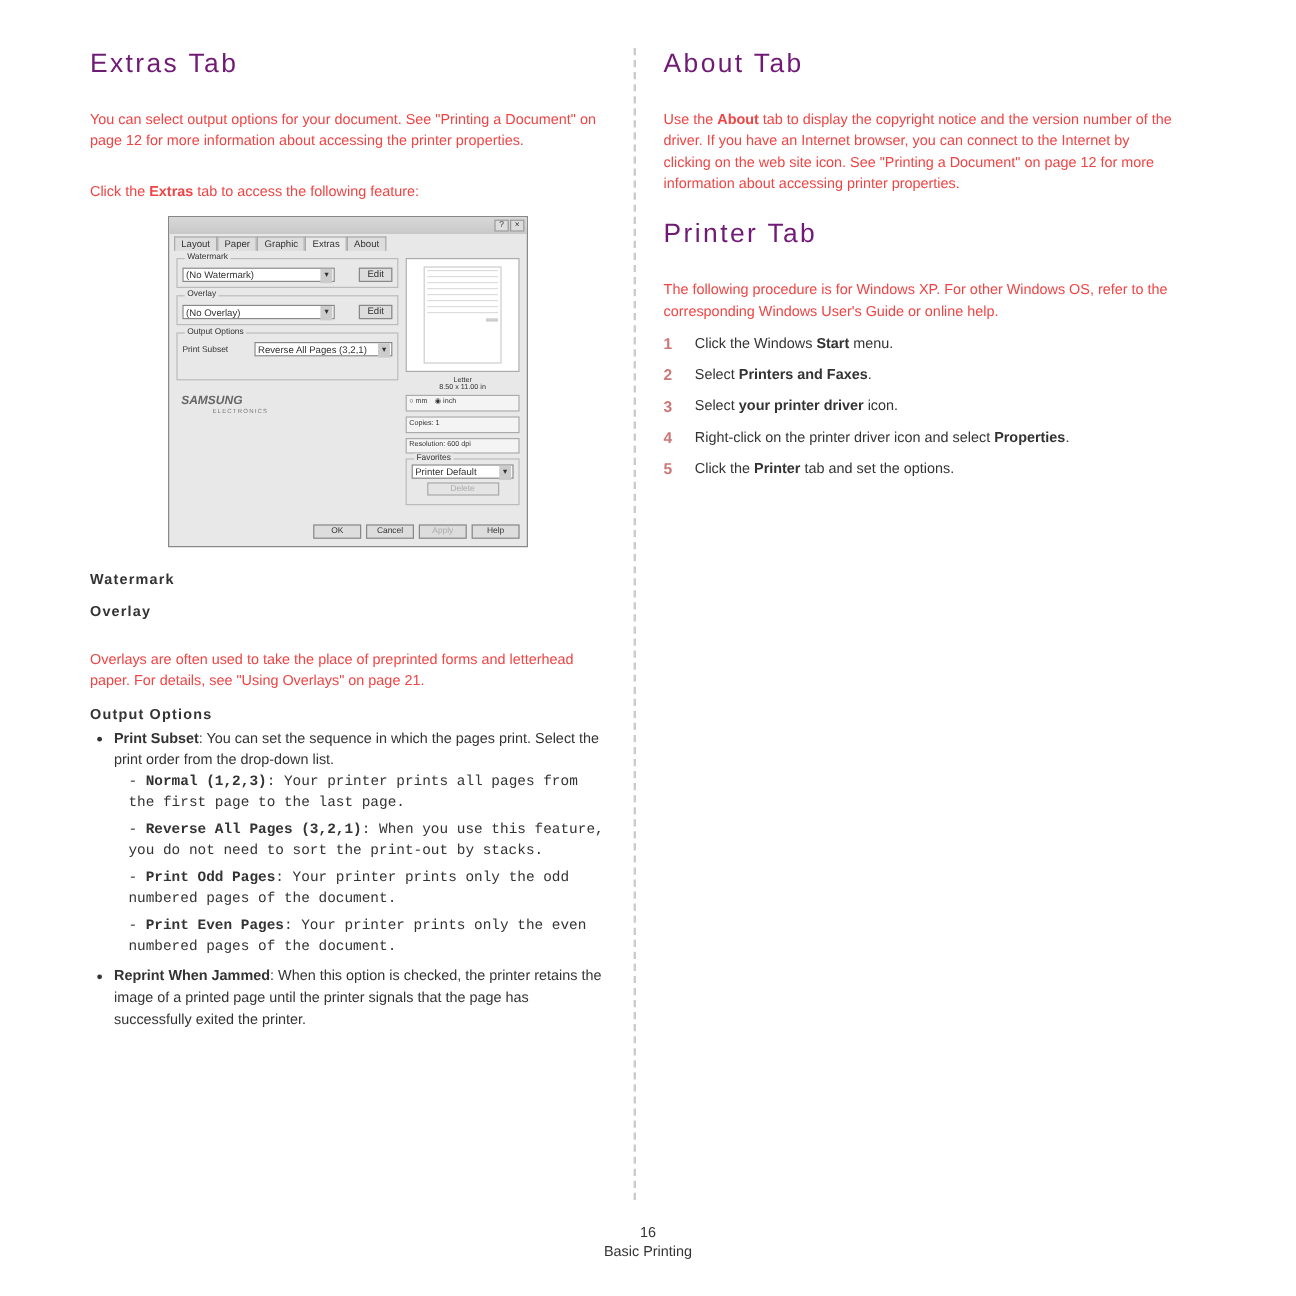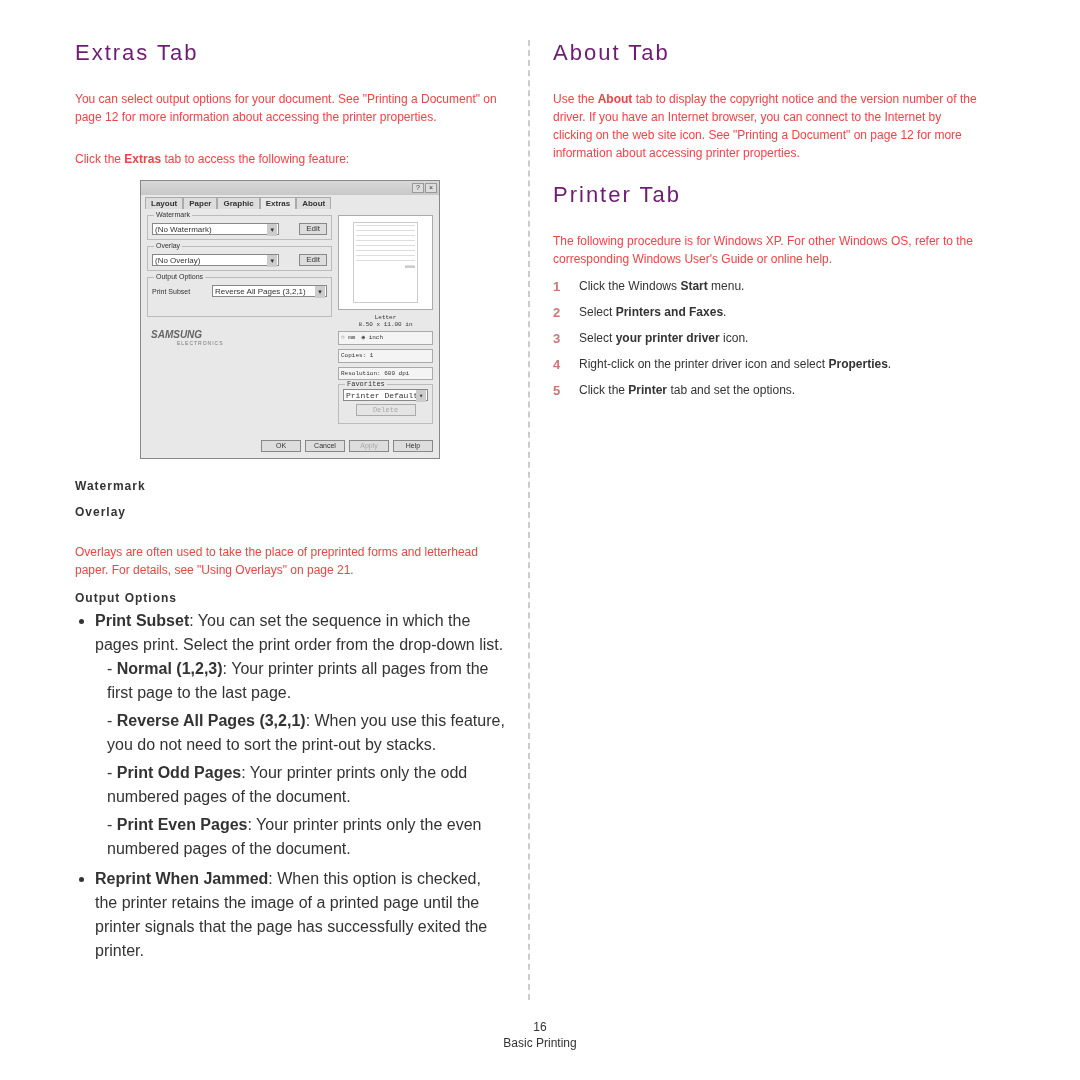--- a/index.html
+++ b/index.html
@@ -3,45 +3,45 @@
 <meta charset="utf-8">
 <style>
   * { box-sizing: border-box; margin: 0; padding: 0; }
   body { font-family: Arial, Helvetica, sans-serif; background: #fff; width: 1080px; height: 1080px; position: relative; color: #333; }
   .page { display: flex; padding: 40px 60px 0 60px; gap: 0; }
   .col { width: 460px; padding: 0 15px; }
   .divider { width: 1px; border-left: 2px dashed #ccc; margin: 0 8px; height: 960px; }
   h2 { font-size: 22px; font-weight: normal; letter-spacing: 2px; margin-bottom: 10px; color: #701a75; font-family: Arial; }
   p { font-size: 12px; line-height: 1.5; margin-bottom: 8px; color: #ef4444; margin-top: 24px; }
   .sub { font-size: 12px; font-weight: bold; letter-spacing: 1px; margin-top: 12px; margin-bottom: 4px; color: #333; }
-  ul.outer { list-style: disc; padding-left: 20px; font-size: 16px; line-height: 1.5; }
+  ul.outer { list-style: disc; padding-left: 20px; font-size: 12px; line-height: 1.5; }
   ul.outer > li { margin-bottom: 6px; }
   ul.inner { list-style: none; padding-left: 12px; }
-  ul.inner > li { margin-bottom: 4px; }
+  ul.inner > li { margin-bottom: 4px; font-family: Liberation Mono, monospace; }
   ul.inner > li::before { content: "- "; }
   ol.steps { list-style: none; padding-left: 0; font-size: 12px; line-height: 1.7; }
   ol.steps li { display: flex; gap: 12px; margin-bottom: 4px; }
   ol.steps .num { color: #c77; font-weight: bold; font-size: 13px; width: 14px; flex-shrink:0; }
   .bold { font-weight: bold; }
   .dialog-shot { width: 300px; margin: 12px auto 20px auto; border: 1px solid #888; background: #e8e8e8; font-size: 8px; }
   .dialog-title { background: linear-gradient(#d8d8d8,#c8c8c8); height: 14px; display:flex; justify-content:flex-end; align-items:center; padding:0 2px; gap:1px;}
   .winbtn { width:12px; height:10px; background:#ddd; border:1px solid #999; font-size:7px; text-align:center; line-height:8px;}
-  .tabs { display:flex; padding:2px 4px 0 4px;font-weight:bold; }
+  .tabs { display:flex; padding:2px 4px 0 4px; }
   .tab { padding:1px 5px; border:1px solid #aaa; background:#ddd; border-bottom:none; margin-right:0; }
   .tab.active { background:#e8e8e8; }
   .dlg-body { padding:6px; display:flex; gap:6px; }
   .dlg-left { flex:1; }
   .fieldset { border:1px solid #bbb; padding:4px; margin-bottom:6px; position:relative; }
   .fieldset .legend { position:absolute; top:-5px; left:6px; background:#e8e8e8; padding:0 2px; font-size:7px; }
   .fake-select { background:#fff; border:1px solid #888; height:12px; flex:1; position:relative; padding:0 2px; line-height:12px;}
   .fake-select::after { content:"▾"; position:absolute; right:1px; top:0; background:#ccc; width:10px; text-align:center; font-size:7px;}
   .fake-btn { border:1px solid #888; background:#ddd; padding:0 6px; height:12px; line-height:10px;}
   .row { display:flex; gap:20px; align-items:center; margin-top:3px;}
   .lbl { font-size:7px; width:40px;}
-  .dlg-right { width:95px;font-family:Liberation Mono, monospace; }
+  .dlg-right { width:95px; }
   .preview-box { border:1px solid #aaa; background:#fff; height:95px; padding:6px; margin-bottom:4px; display:flex; flex-direction:column;}
   .preview-page { background:#fff; border:1px solid #ccc; flex:1; margin:0 8px; padding:2px;}
   .preview-page div { height:3px; border-top:1px solid #ddd; margin-bottom:2px;}
   .preview-sq { width:10px; height:10px; background:#ccc; margin-left:auto; margin-top:auto;}
   .info-box { border:1px solid #aaa; background:#f4f4f4; padding:2px; font-size:6px; line-height:1.3; margin-bottom:4px;}
   .radio-row { display:flex; gap:6px; font-size:6px; align-items:center;}
   .fav-select { background:#fff; border:1px solid #888; height:12px; width:100%; position:relative; line-height:12px; padding:0 2px;}
   .fav-select::after { content:"▾"; position:absolute; right:1px; top:0; background:#ccc; width:10px; text-align:center; font-size:7px;}
   .del-btn { border:1px solid #aaa; background:#e4e4e4; color:#aaa; width:60px; margin:3px auto; text-align:center; font-size:7px; padding:1px 0;}
   .brand { font-family: Liberation Sans, sans-serif; font-style:italic; font-weight:bold; font-size:10px; color:#666; padding:6px 4px 0 4px;}

